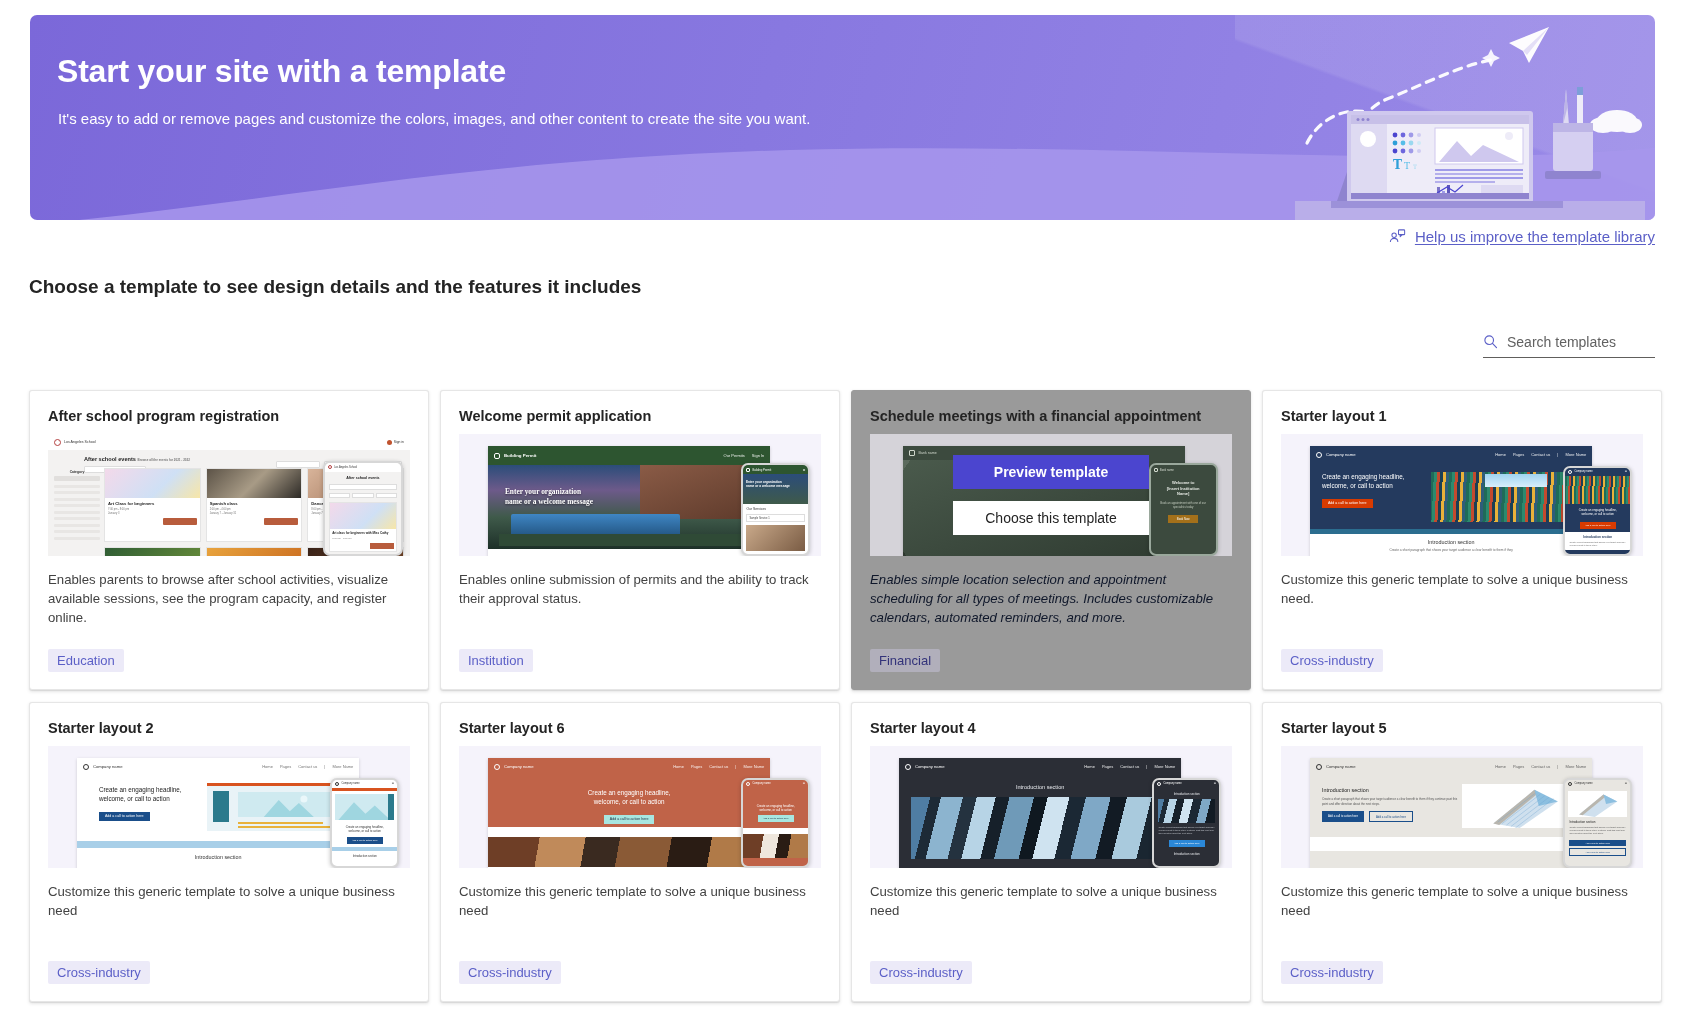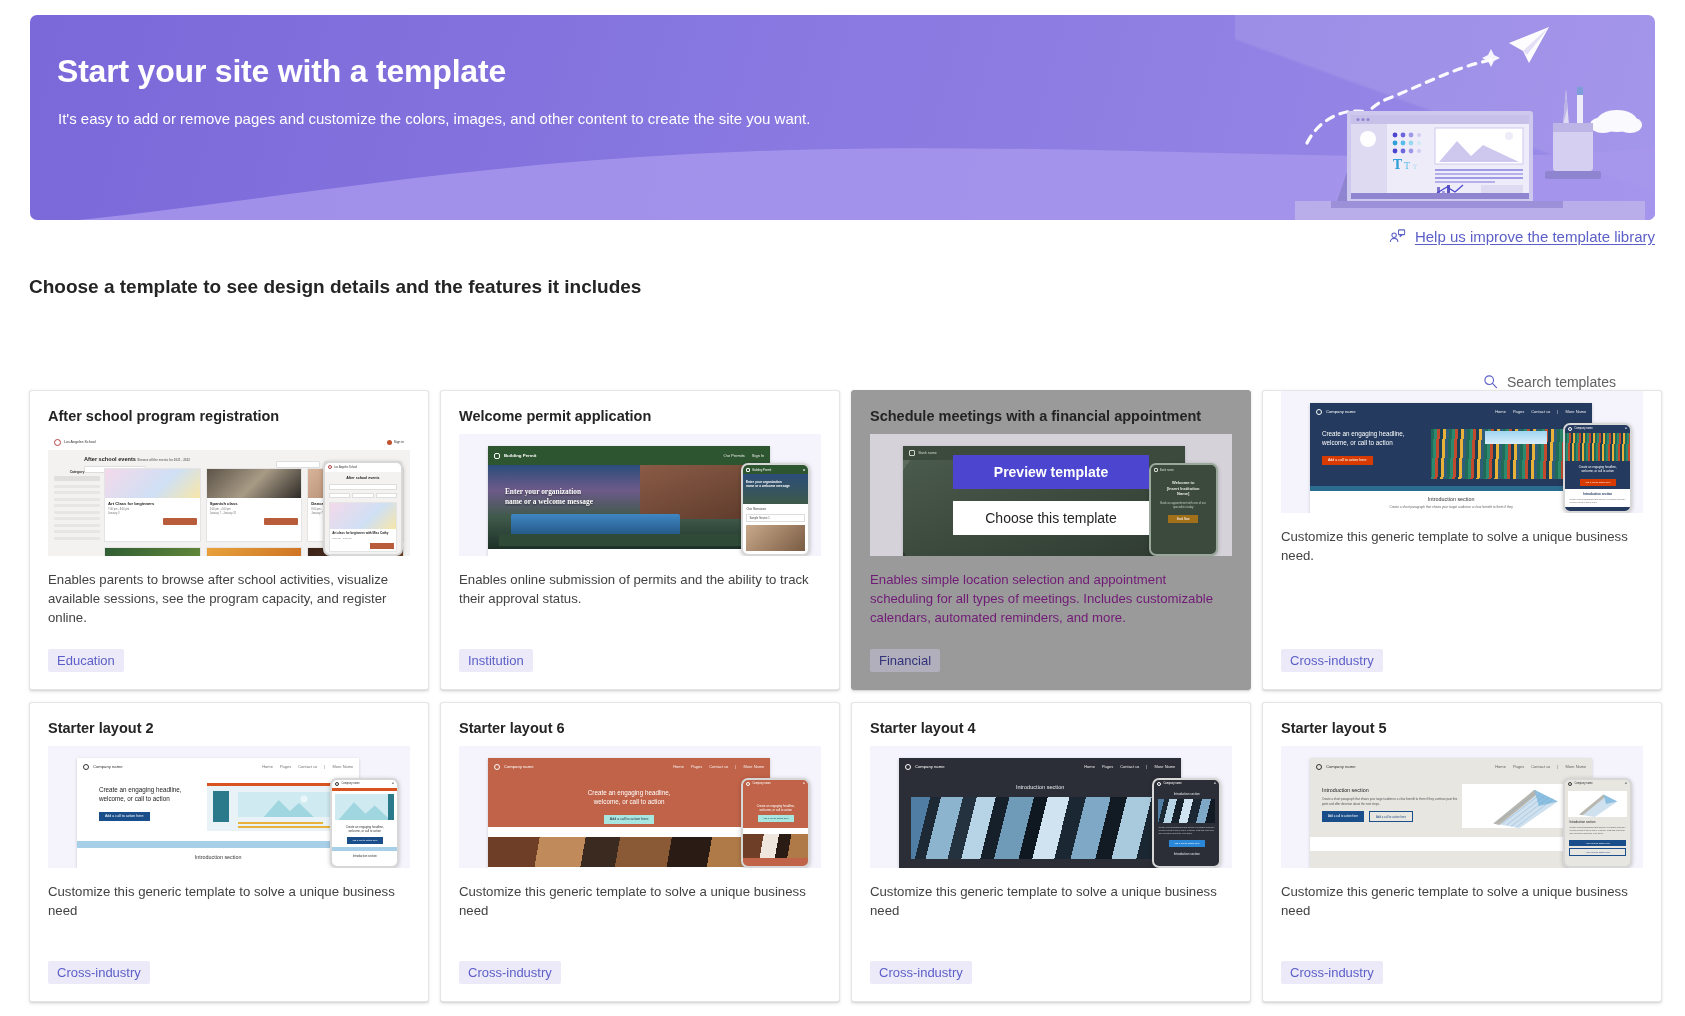--- a/index.html
+++ b/index.html
@@ -74,21 +74,20 @@
     background: #5b5fc7; border-radius: 2px;
   }
 
   
   .search-box {
     position: absolute; right: 30px; top: 328px;
     width: 172px; height: 30px;
     display: flex; align-items: center; gap: 9px;
     border-bottom: 1.2px solid #605e5c;
     padding-bottom: 2px;
-    margin-top: 40px;
   }
   .search-icon { width: 15px; height: 15px; flex: 0 0 auto; }
   .search-input {
     border: none; outline: none; background: transparent;
     font-family: "Liberation Sans", sans-serif;
     font-size: 14px; color: #424242; width: 100%;
   }
   .search-input::placeholder { color: #616161; }
 
   
@@ -122,21 +121,21 @@
     background: #f5f3fb;
     overflow: hidden;
   }
   .thumb-inner { position: absolute; inset: 0; }
   .card.hovered .thumb { background: #d5d3d9; }
   .card-desc {
     font-size: 13.2px; line-height: 1.45; color: #424242;
     padding: 14px 18px 0 18px;
     flex: 1 1 auto;
   }
-  .card.hovered .card-desc { color: #701a75; }
+  .card.hovered .card-desc { color: #0f172a; font-style: italic; }
   .card-tagwrap { padding: 0 18px 17px 18px; }
   .tag {
     display: inline-block;
     background: #eceaf8; color: #5b5fc7;
     font-size: 13px; padding: 4px 9px; border-radius: 2px;
   }
   .card.hovered .tag { background: #b1afbb; color: #33337a; }
 
   
   .hover-actions {
@@ -499,20 +498,21 @@
         <div class="hover-actions">
           <button class="btn-preview">Preview template</button>
           <button class="btn-choose">Choose this template</button>
         </div>
       </div>
       <div class="card-desc">Enables simple location selection and appointment scheduling for all types of meetings. Includes customizable calendars, automated reminders, and more.</div>
       <div class="card-tagwrap"><span class="tag">Financial</span></div>
     </div>
 
     <div class="card">
+      <div class="card-title">Starter layout 1</div>
       <div class="thumb">
         <div class="thumb-inner ms">
           <div class="ms-desktop" style="left:8%;top:10%;width:78%;height:95%">
             <div class="ms-nav" style="background:#243a5e">
               <span class="ms-logodot"></span>
               <span>Company name</span>
               <span class="ms-navright">
                 <span>Home</span>
                 <span>Pages</span>
                 <span>Contact us</span>

